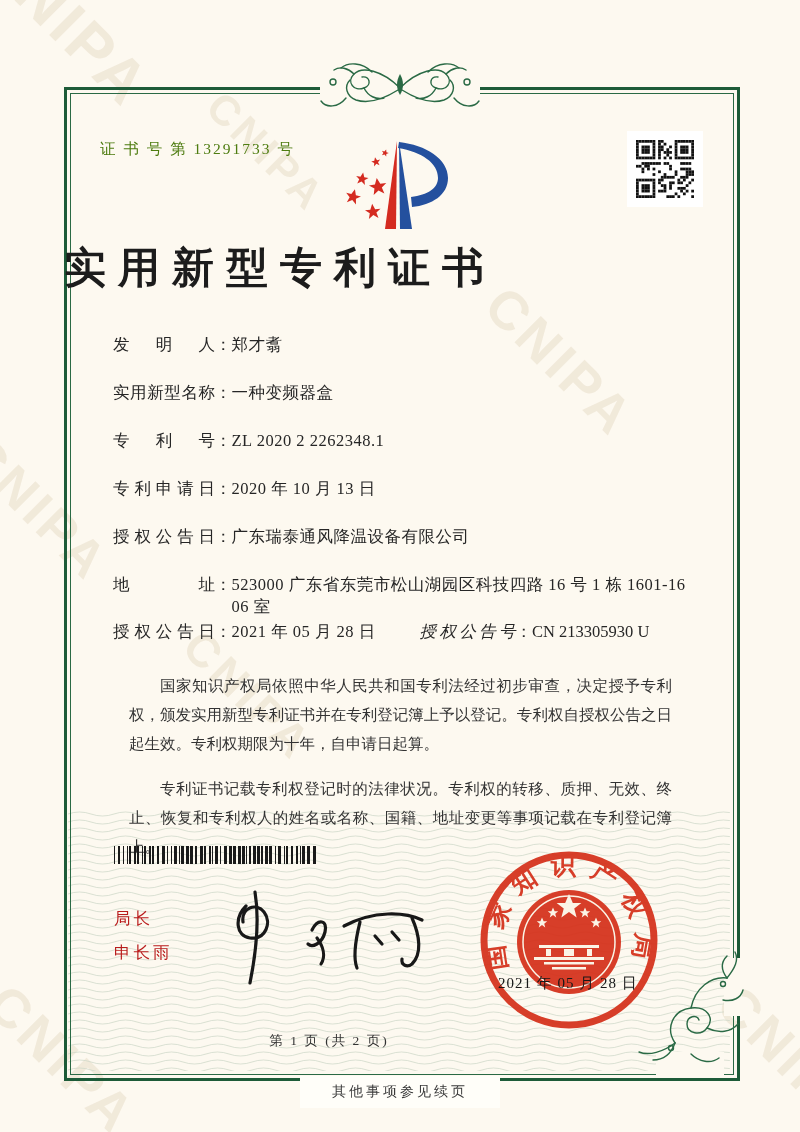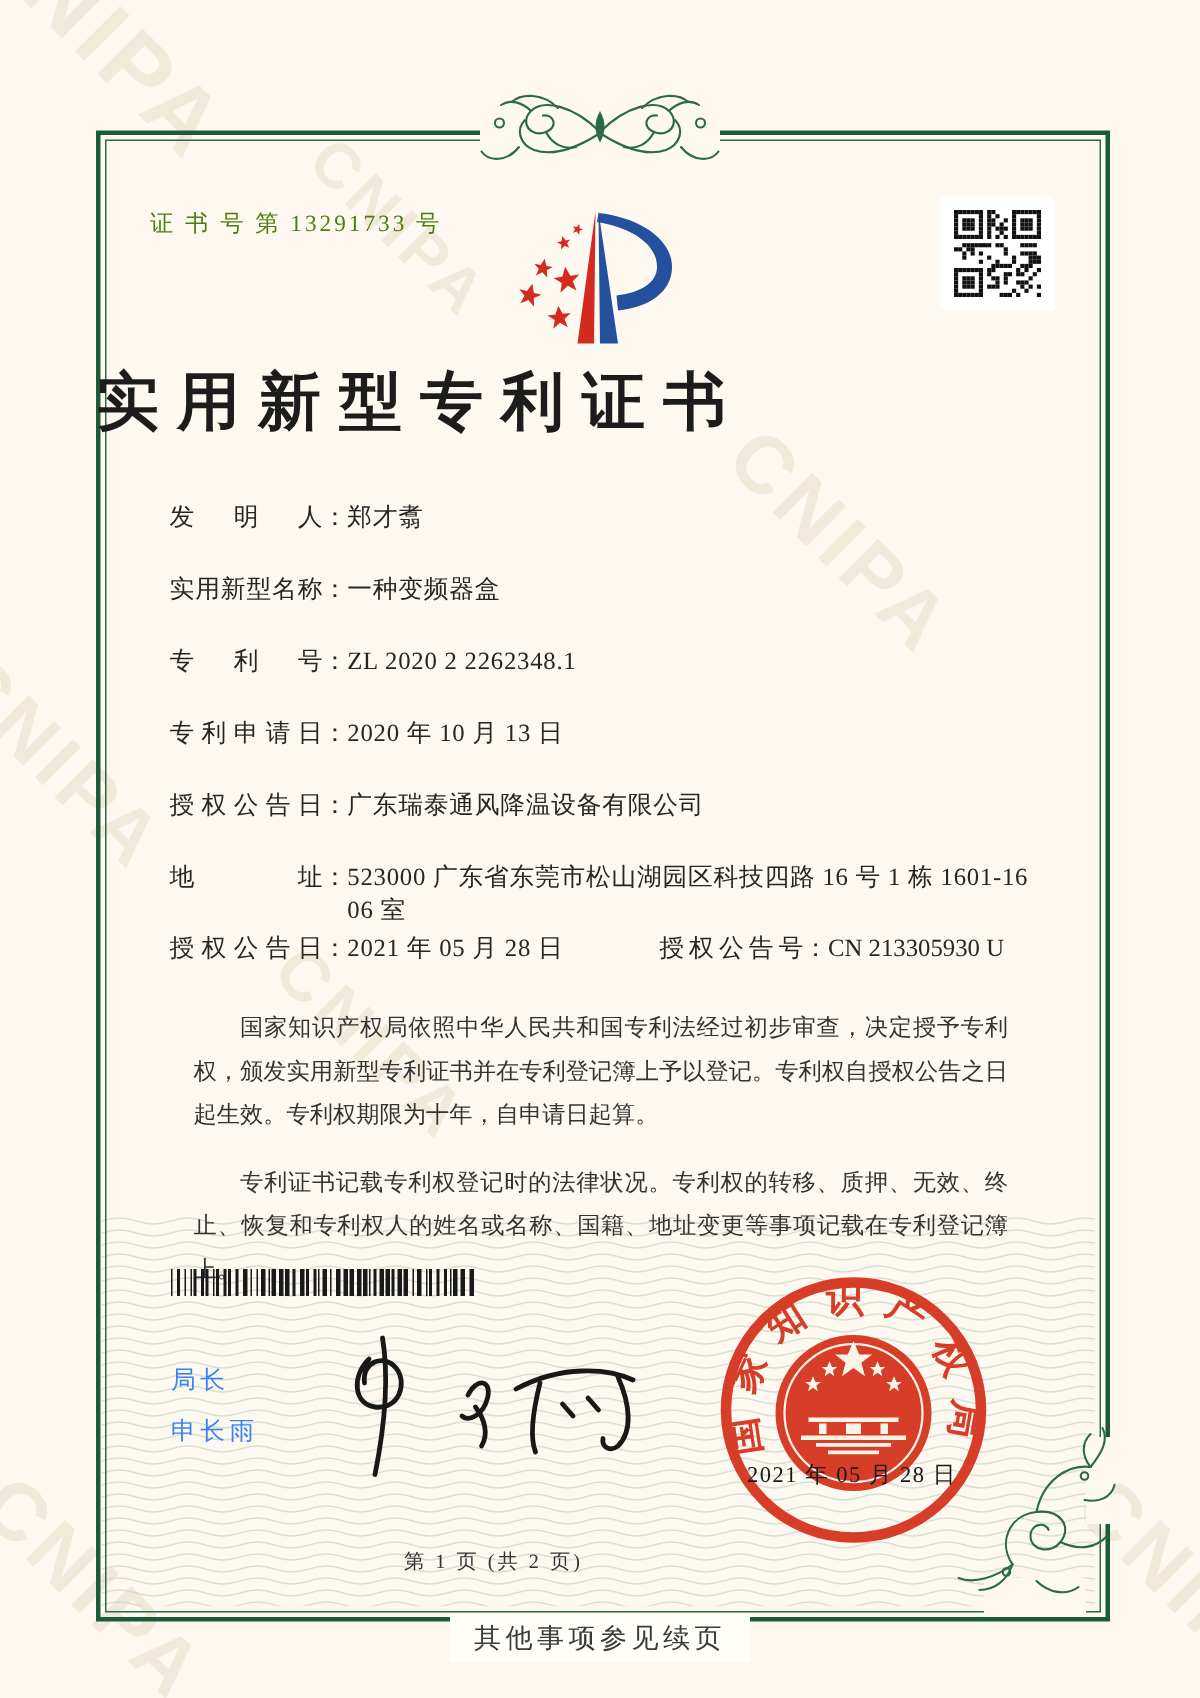--- a/index.html
+++ b/index.html
@@ -43,32 +43,32 @@
   #title{left:64px;top:240px;width:670px;text-align:left;font-size:42px;font-weight:700;letter-spacing:12px;color:#1c1c1c;}
 
   #fields{left:113px;top:334px;width:580px;font-size:16.5px;color:#262626;}
   .frow{margin-bottom:26px;line-height:22px;}
   .flabel{display:inline-block;width:102px;text-align:justify;text-align-last:justify;vertical-align:top;}
   .fcolon{vertical-align:top;}
   .fvalue{display:inline-block;width:458px;vertical-align:top;letter-spacing:0.5px;word-break:break-all;}
   .frow.addr{margin-bottom:3px;}
   .fvalue.addr{width:455px;}
   .fvalue.short{width:188px;}
-  .flabel2{display:inline-block;width:96px;text-align:justify;text-align-last:justify;vertical-align:top;margin-left:20px;}
+  .flabel2{display:inline-block;width:96px;text-align:justify;text-align-last:justify;vertical-align:top;margin-left:0;font-style:italic;}
 
   #body-text{left:113px;top:655px;width:575px;font-size:15.5px;line-height:29px;color:#333;text-align:justify;}
   #body-text p{margin:16px;text-indent:2em;}
 
   #barcode{left:114px;top:846px;width:206px;height:18px;}
-  #signer{left:114px;top:903px;font-family:Liberation Serif, serif;font-size:16.5px;color:#3b82f6;line-height:34px;letter-spacing:3px;}
+  #signer{left:114px;top:903px;font-family:Liberation Mono, monospace;font-size:16.5px;color:#b91c1c;line-height:34px;letter-spacing:3px;}
   #signature{left:224px;top:886px;width:215px;height:102px;}
   #seal{left:474px;top:845px;width:190px;height:190px;opacity:0.93;}
   #seal-date{left:498px;top:974px;width:180px;font-size:15px;color:#181818;letter-spacing:1px;white-space:nowrap;}
   #page-num{left:64px;top:1032px;width:530px;text-align:center;font-size:13.5px;letter-spacing:2px;color:#333;}
-  #cont-note{left:300px;top:1076px;width:200px;height:32px;background:#fffef9;display:flex;align-items:center;justify-content:center;font-size:18px;letter-spacing:3px;color:#3a3a3a;}
+  #cont-note{left:300px;top:1076px;width:200px;height:32px;background:#fffef9;display:flex;align-items:center;justify-content:center;font-size:14px;letter-spacing:3px;color:#3a3a3a;}
 </style>
 </head>
 <body>
 
 <div id="page">
 
   <div class="watermark" style="left:-38px;top:-14px;font-size:62px;">CNIPA</div>
   <div class="watermark" style="left:192px;top:128px;font-size:42px;">CNIPA</div>
   <div class="watermark" style="left:468px;top:330px;font-size:54px;">CNIPA</div>
   <div class="watermark" style="left:-52px;top:478px;font-size:52px;">CNIPA</div>

